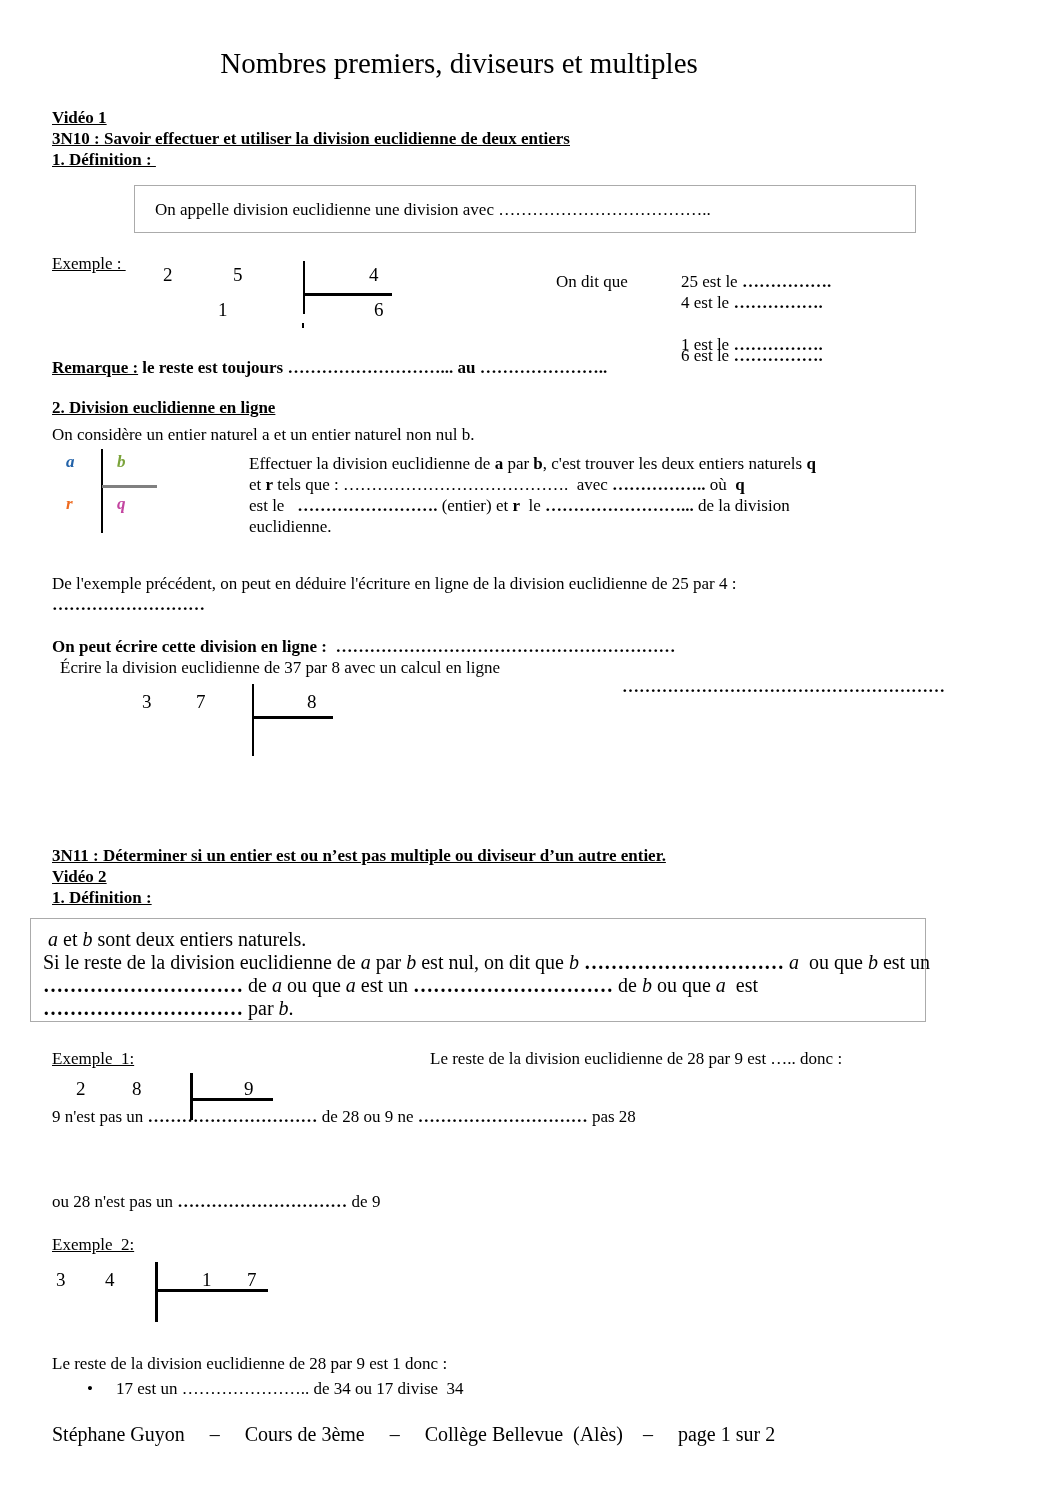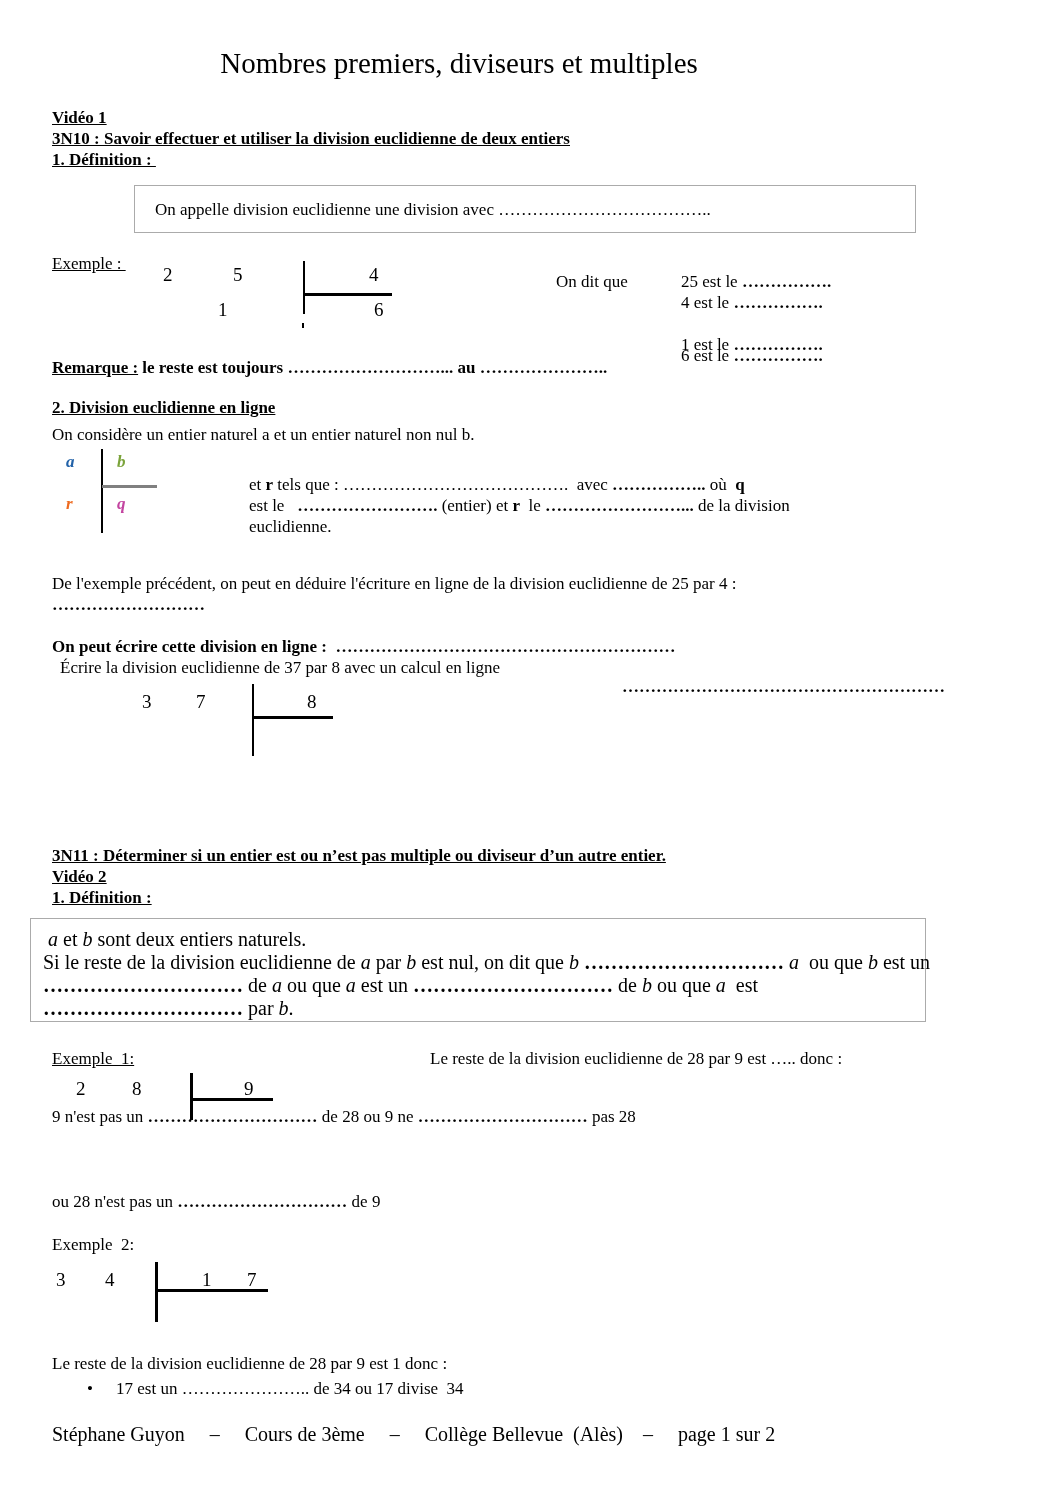--- a/index.html
+++ b/index.html
@@ -62,20 +62,21 @@
 
   <div>
     <span class="abs t" style="left:66px; top:451px;"><span style="font-weight: bold; font-style: italic; color: rgb(34, 98, 168);">a</span></span>
     <span class="abs t" style="left:117px; top:451px;"><span style="font-weight: bold; font-style: italic; color: rgb(122, 163, 58);">b</span></span>
     <div class="vline" style="left:101px; top:449px; width:2px; height:84px;"></div>
     <div class="grayline" style="left:102px; top:485px; width:55px; height:3px;"></div>
     <span class="abs t" style="left:66px; top:493px;"><span style="font-weight: bold; font-style: italic; color: rgb(238, 107, 32);">r</span></span>
     <span class="abs t" style="left:117px; top:493px;"><span style="font-weight: bold; font-style: italic; color: rgb(195, 68, 160);">q</span></span>
   </div>
 
+  <div class="abs t" style="left:249px; top:453px;"><span>Effectuer la division euclidienne de </span><span style="font-weight: bold;">a</span><span> par </span><span style="font-weight: bold;">b</span><span>, c'est trouver les deux entiers naturels </span><span style="font-weight: bold;">q</span></div>
   <div class="abs t" style="left:249px; top:474px;"><span>et </span><span style="font-weight: bold;">r</span><span> tels que : ………………………………….  avec </span><span style="font-weight: bold;">……………..</span><span> où  </span><span style="font-weight: bold;">q</span></div>
   <div class="abs t" style="left:249px; top:495px;"><span>est le   </span><span style="font-weight: bold;">…………………….</span><span> (entier) et </span><span style="font-weight: bold;">r</span><span>  le </span><span style="font-weight: bold;">……………………...</span><span> de la division</span></div>
   <div class="abs t" style="left:249px; top:516px;"><span>euclidienne.</span></div>
 
   <div class="abs t" style="left:52px; top:573px;">De l'exemple précédent, on peut en déduire l'écriture en ligne de la division euclidienne de 25 par 4 :</div>
   <div class="abs t" style="left:52px; top:594px;"><span style="font-weight: bold;">………………………</span></div>
 
   <div class="abs t" style="left:52px; top:636px;"><span style="font-weight: bold;">On peut écrire cette division en ligne :  ……………………………………………………</span></div>
   <div class="abs t" style="left:60px; top:657px;">Écrire la division euclidienne de 37 par 8 avec un calcul en ligne</div>
   <div class="abs t" style="left:622px; top:676px;"><span style="font-weight: bold;">…………………………………………………</span></div>
@@ -106,21 +107,21 @@
     <span class="abs digit" style="left:76px; top:1079px;">2</span>
     <span class="abs digit" style="left:132px; top:1079px;">8</span>
     <div class="vline" style="left:190px; top:1073px; width:3px; height:47px;"></div>
     <span class="abs digit" style="left:244px; top:1079px;">9</span>
     <div class="hline" style="left:191px; top:1098px; width:82px; height:3px;"></div>
   </div>
 
   <div class="abs t" style="left:52px; top:1106px;"><span>9 n'est pas un </span><span style="font-weight: bold;">…………………………</span><span> de 28 ou 9 ne </span><span style="font-weight: bold;">…………………………</span><span> pas 28</span></div>
   <div class="abs t" style="left:52px; top:1191px;"><span>ou 28 n'est pas un </span><span style="font-weight: bold;">…………………………</span><span> de 9</span></div>
 
-  <div class="abs t" style="left:52px; top:1234px;"><span style="">Exemple  2:</span></div>
+  <div class="abs t" style="left:52px; top:1234px;"><span style="text-decoration: underline;">Exemple  2:</span></div>
 
   <div>
     <span class="abs digit" style="left:56px; top:1270px;">3</span>
     <span class="abs digit" style="left:105px; top:1270px;">4</span>
     <div class="vline" style="left:155px; top:1262px; width:3px; height:60px;"></div>
     <span class="abs digit" style="left:202px; top:1270px;">1</span>
     <span class="abs digit" style="left:247px; top:1270px;">7</span>
     <div class="hline" style="left:156px; top:1289px; width:112px; height:3px;"></div>
   </div>
 

